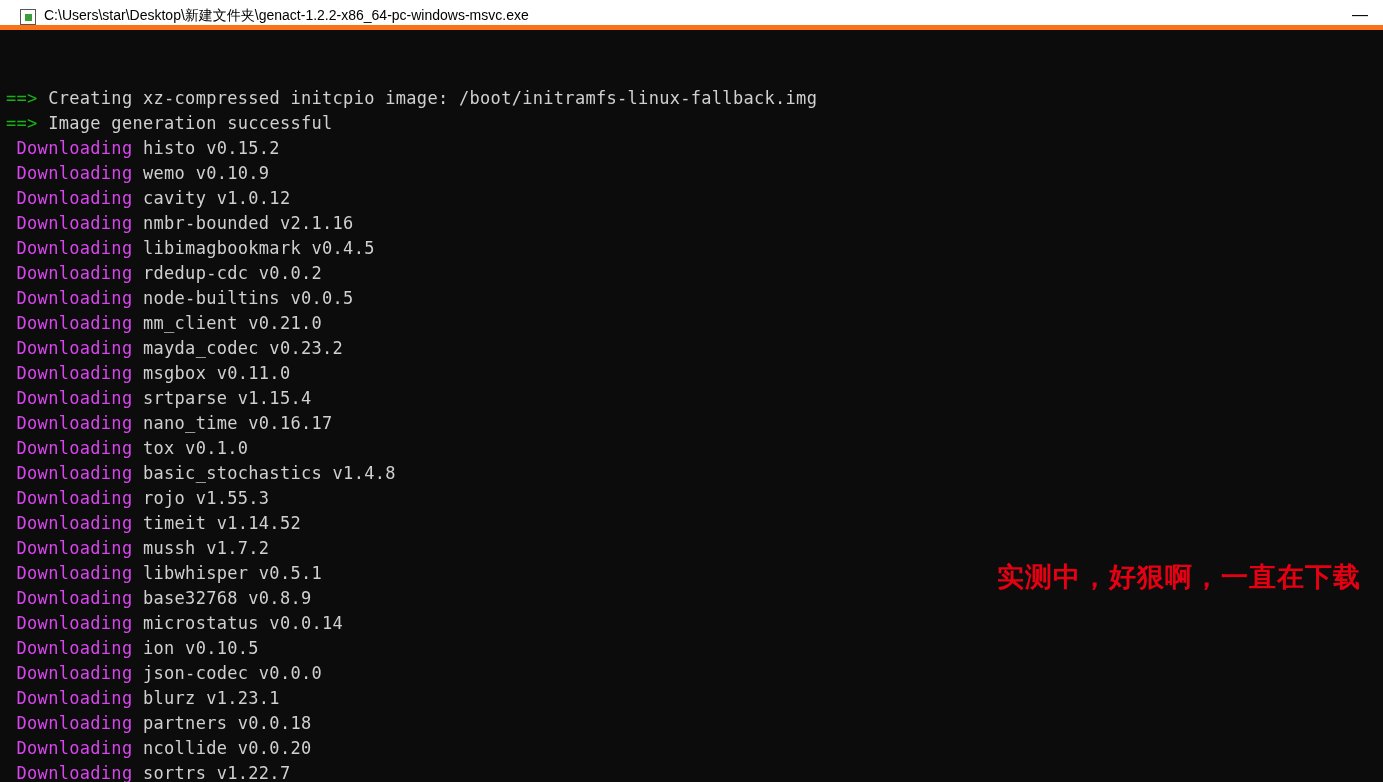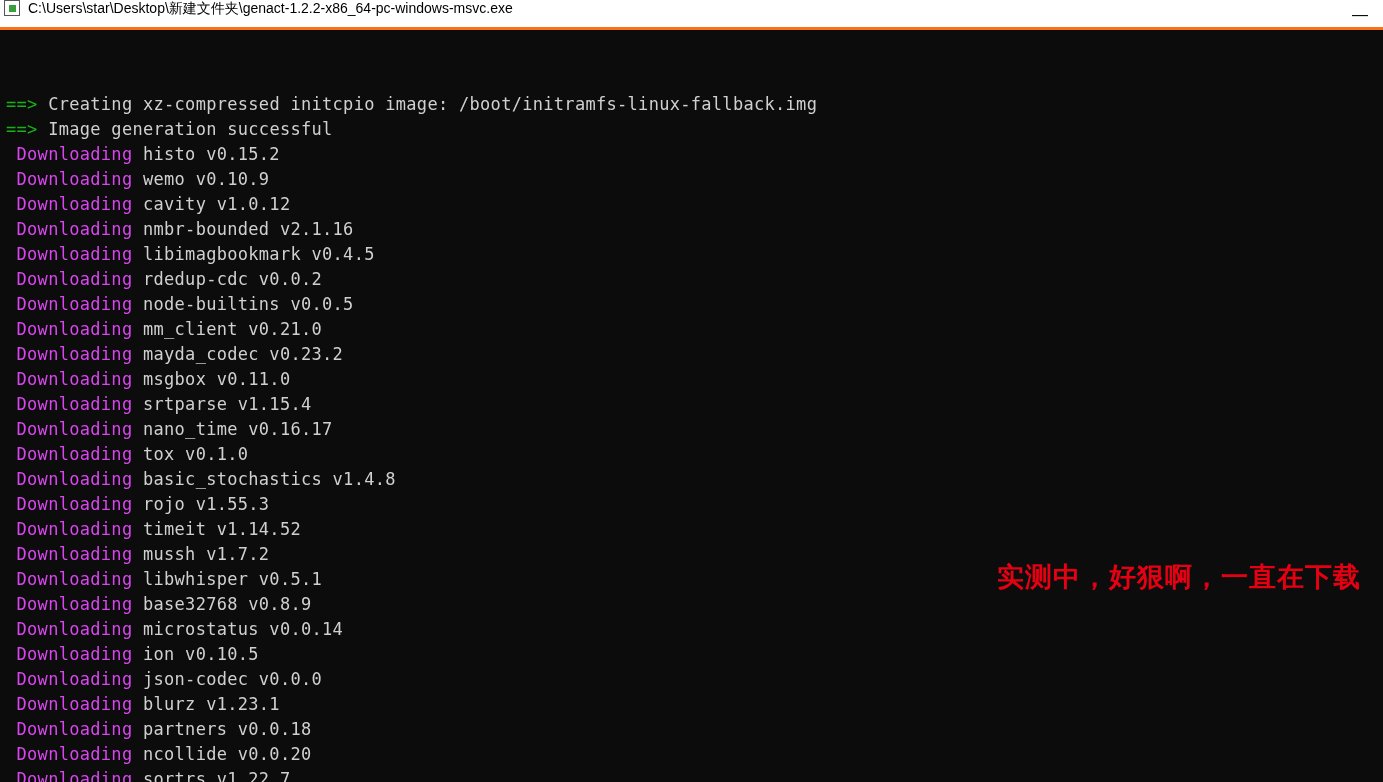--- a/index.html
+++ b/index.html
@@ -8,23 +8,23 @@
     height: 782px;
     font-family: "Microsoft YaHei", "SimSun", sans-serif;
     background: #fff;
     overflow: hidden;
     position: relative;
   }
   .titlebar {
     height: 30px;
     background: #ffffff;
     display: flex;
-    align-items: flex-start;
-    padding: 0 4px;
-    border-bottom: 3px solid #f97316;
+    align-items: flex-end;
+    padding: 0 20px;
+    border-bottom: 5px solid #f97316;
     position: relative;
   }
   .app-icon {
     width: 16px;
     height: 16px;
     margin-right: 8px;
     border: 1px solid #555;
     display: flex;
     align-items: center;
     justify-content: center;
@@ -58,21 +58,21 @@
     align-items: center;
     justify-content: center;
     color: #000;
     font-size: 16px;
     font-family: Arial, sans-serif;
   }
   .terminal {
     background: #0c0c0c;
     width: 100%;
     height: calc(100% - 30px);
-    padding: 12px 8px 6px 6px;
+    padding: 6px 8px 6px 6px;
     font-family: "Consolas", "NSimSun", "SimSun", monospace;
     font-size: 17px;
     line-height: 25px;
     color: #cccccc;
     white-space: pre;
     position: relative;
     letter-spacing: 0.3px;
   }
   .line { display: block; }
   .arrow { color: #17b117; }

